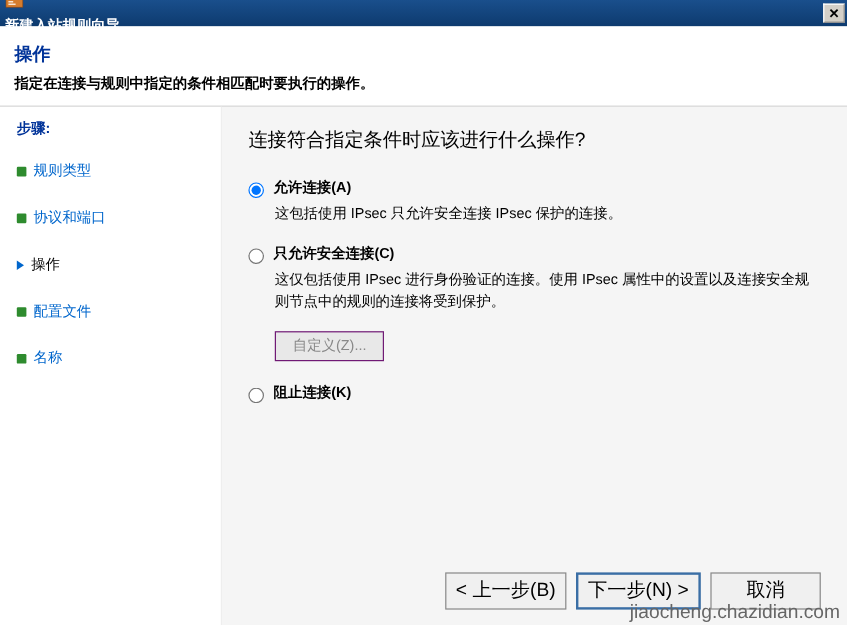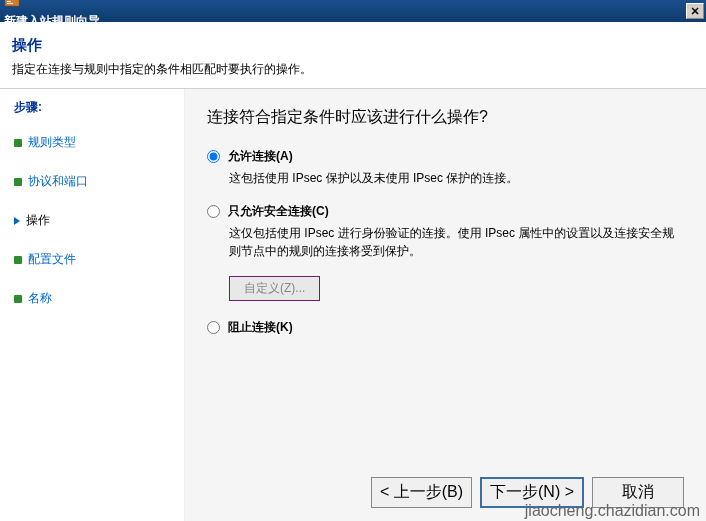--- a/index.html
+++ b/index.html
@@ -43,21 +43,21 @@
       background: #fff;
       padding: 14px 12px 10px 12px;
       border-bottom: 1px solid #d0d0d0;
     }
     .header-title {
       color: #003399;
       font-size: 15px;
       font-weight: bold;
       margin-bottom: 6px;
     }
-    .header-desc { font-size: 12px; color: #000; }
+    .header-desc { font-size: 12px; color: #000; font-weight: bold; }
     .body-area {
       display: flex;
       height: calc(100% - 22px - 64px);
     }
     .sidebar {
       width: 185px;
       background: #fff;
       padding: 10px 6px 6px 14px;
       border-right: 1px solid #eee;
     }
@@ -96,21 +96,21 @@
       padding: 18px 22px 10px 22px;
       position: relative;
       display: flex;
       flex-direction: column;
     }
     .content-fill { flex: 1; }
     .prompt { font-size: 16px; margin-bottom: 20px; }
     .radio-group { margin-left: 0; }
     .radio-row {
       display: flex;
-      align-items: flex-start;
+      align-items: flex-end;
       gap: 8px;
       margin-bottom: 4px;
     }
     .radio-label { font-weight: bold; font-size: 12px; }
     .radio-desc {
       font-size: 12px;
       margin: 2px 0 16px 22px;
       line-height: 1.5;
     }
     input[type="radio"] { margin-top: 2px; }
@@ -211,21 +211,21 @@
 
   <div class="content">
     <div class="content-fill">
       <div class="prompt">连接符合指定条件时应该进行什么操作?</div>
 
       <div class="radio-group">
         <div class="radio-row">
           <input type="radio" name="action" checked="" style="">
           <span class="radio-label">允许连接(A)</span>
         </div>
-        <div class="radio-desc">这包括使用 IPsec 保护以及未使用 IPsec 保护的连接。</div>
+        <div class="radio-desc">这包括使用 IPsec 只允许安全连接 IPsec 保护的连接。</div>
 
         <div class="radio-row">
           <input type="radio" name="action" style="">
           <span class="radio-label">只允许安全连接(C)</span>
         </div>
         <div class="radio-desc">这仅包括使用 IPsec 进行身份验证的连接。使用 IPsec 属性中的设置以及连接安全规则节点中的规则的连接将受到保护。</div>
 
         <button class="custom-btn" disabled="">自定义(Z)...</button>
 
         <div class="radio-row">

